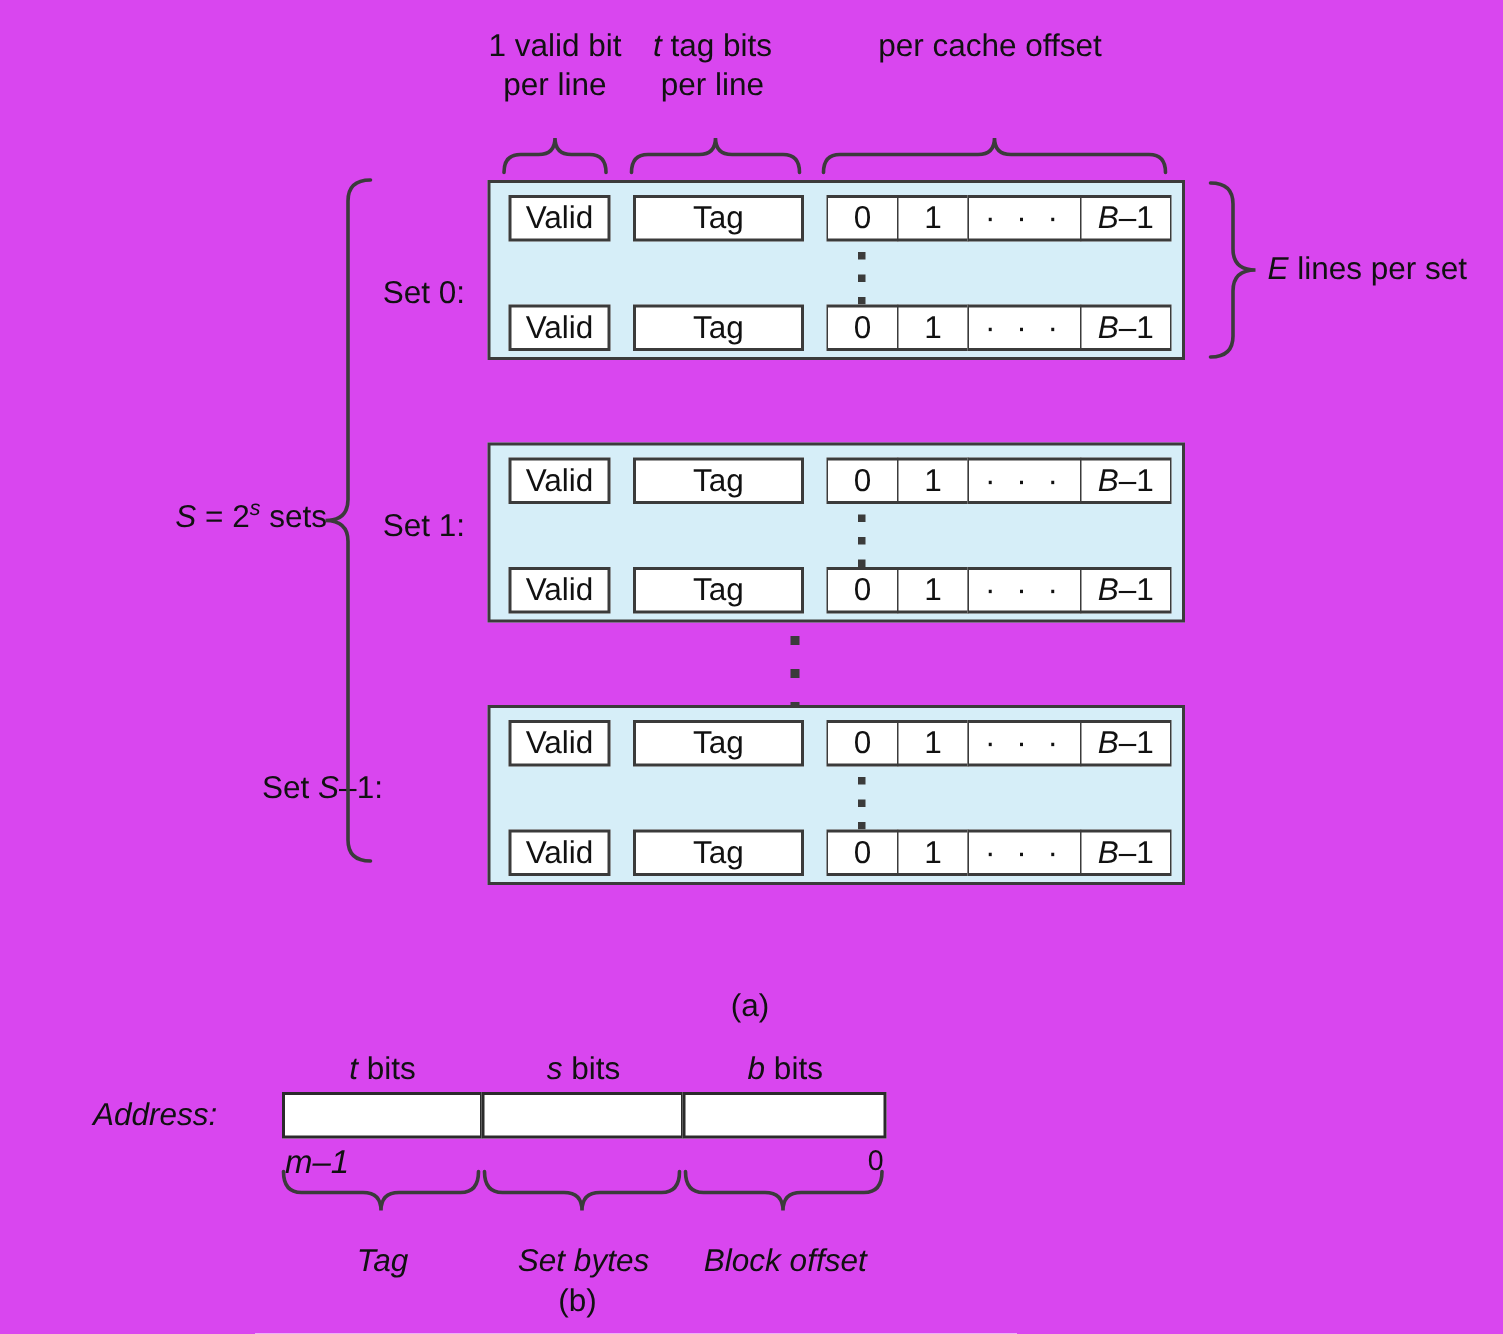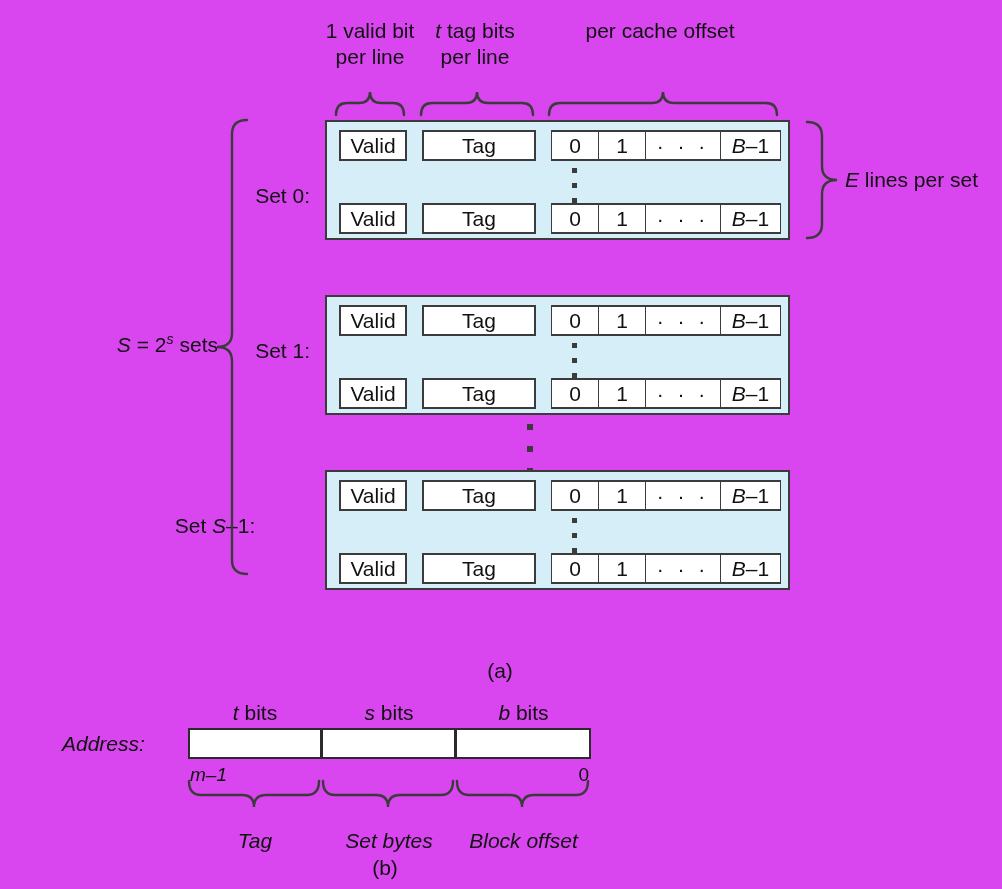--- a/index.html
+++ b/index.html
@@ -215,21 +215,21 @@
     <span class="ital">s</span><span> bits</span>
   </div>
   <div class="abs txt ctr" style="left:456px; top:700px; width:135px;">
     <span class="ital">b</span><span> bits</span>
   </div>
 
   <div class="addr-seg" style="left:188px; top:728px; width:134px; height:31px;"></div>
   <div class="addr-seg" style="left:321px; top:728px; width:135px; height:31px;"></div>
   <div class="addr-seg" style="left:455px; top:728px; width:136px; height:31px;"></div>
 
-  <div class="abs txt" style="left:190px; top:762px; font-size:19px;">
+  <div class="abs txt" style="left:190px; top:762px; font-size:22px;">
     <span class="ital" style="font-style:italic;">m–1</span>
   </div>
   <div class="abs txt rgt" style="left:531px; top:762px; width:58px; font-size:19px;">0</div>
 
   <div class="abs txt ctr ital" style="left:188px; top:828px; width:134px;">Tag</div>
   <div class="abs txt ctr ital" style="left:322px; top:828px; width:134px;">Set bytes</div>
   <div class="abs txt ctr ital" style="left:456px; top:828px; width:135px;">Block offset</div>
 
   <div class="abs txt ctr" style="left:340px; top:855px; width:90px;">(b)</div>
 

